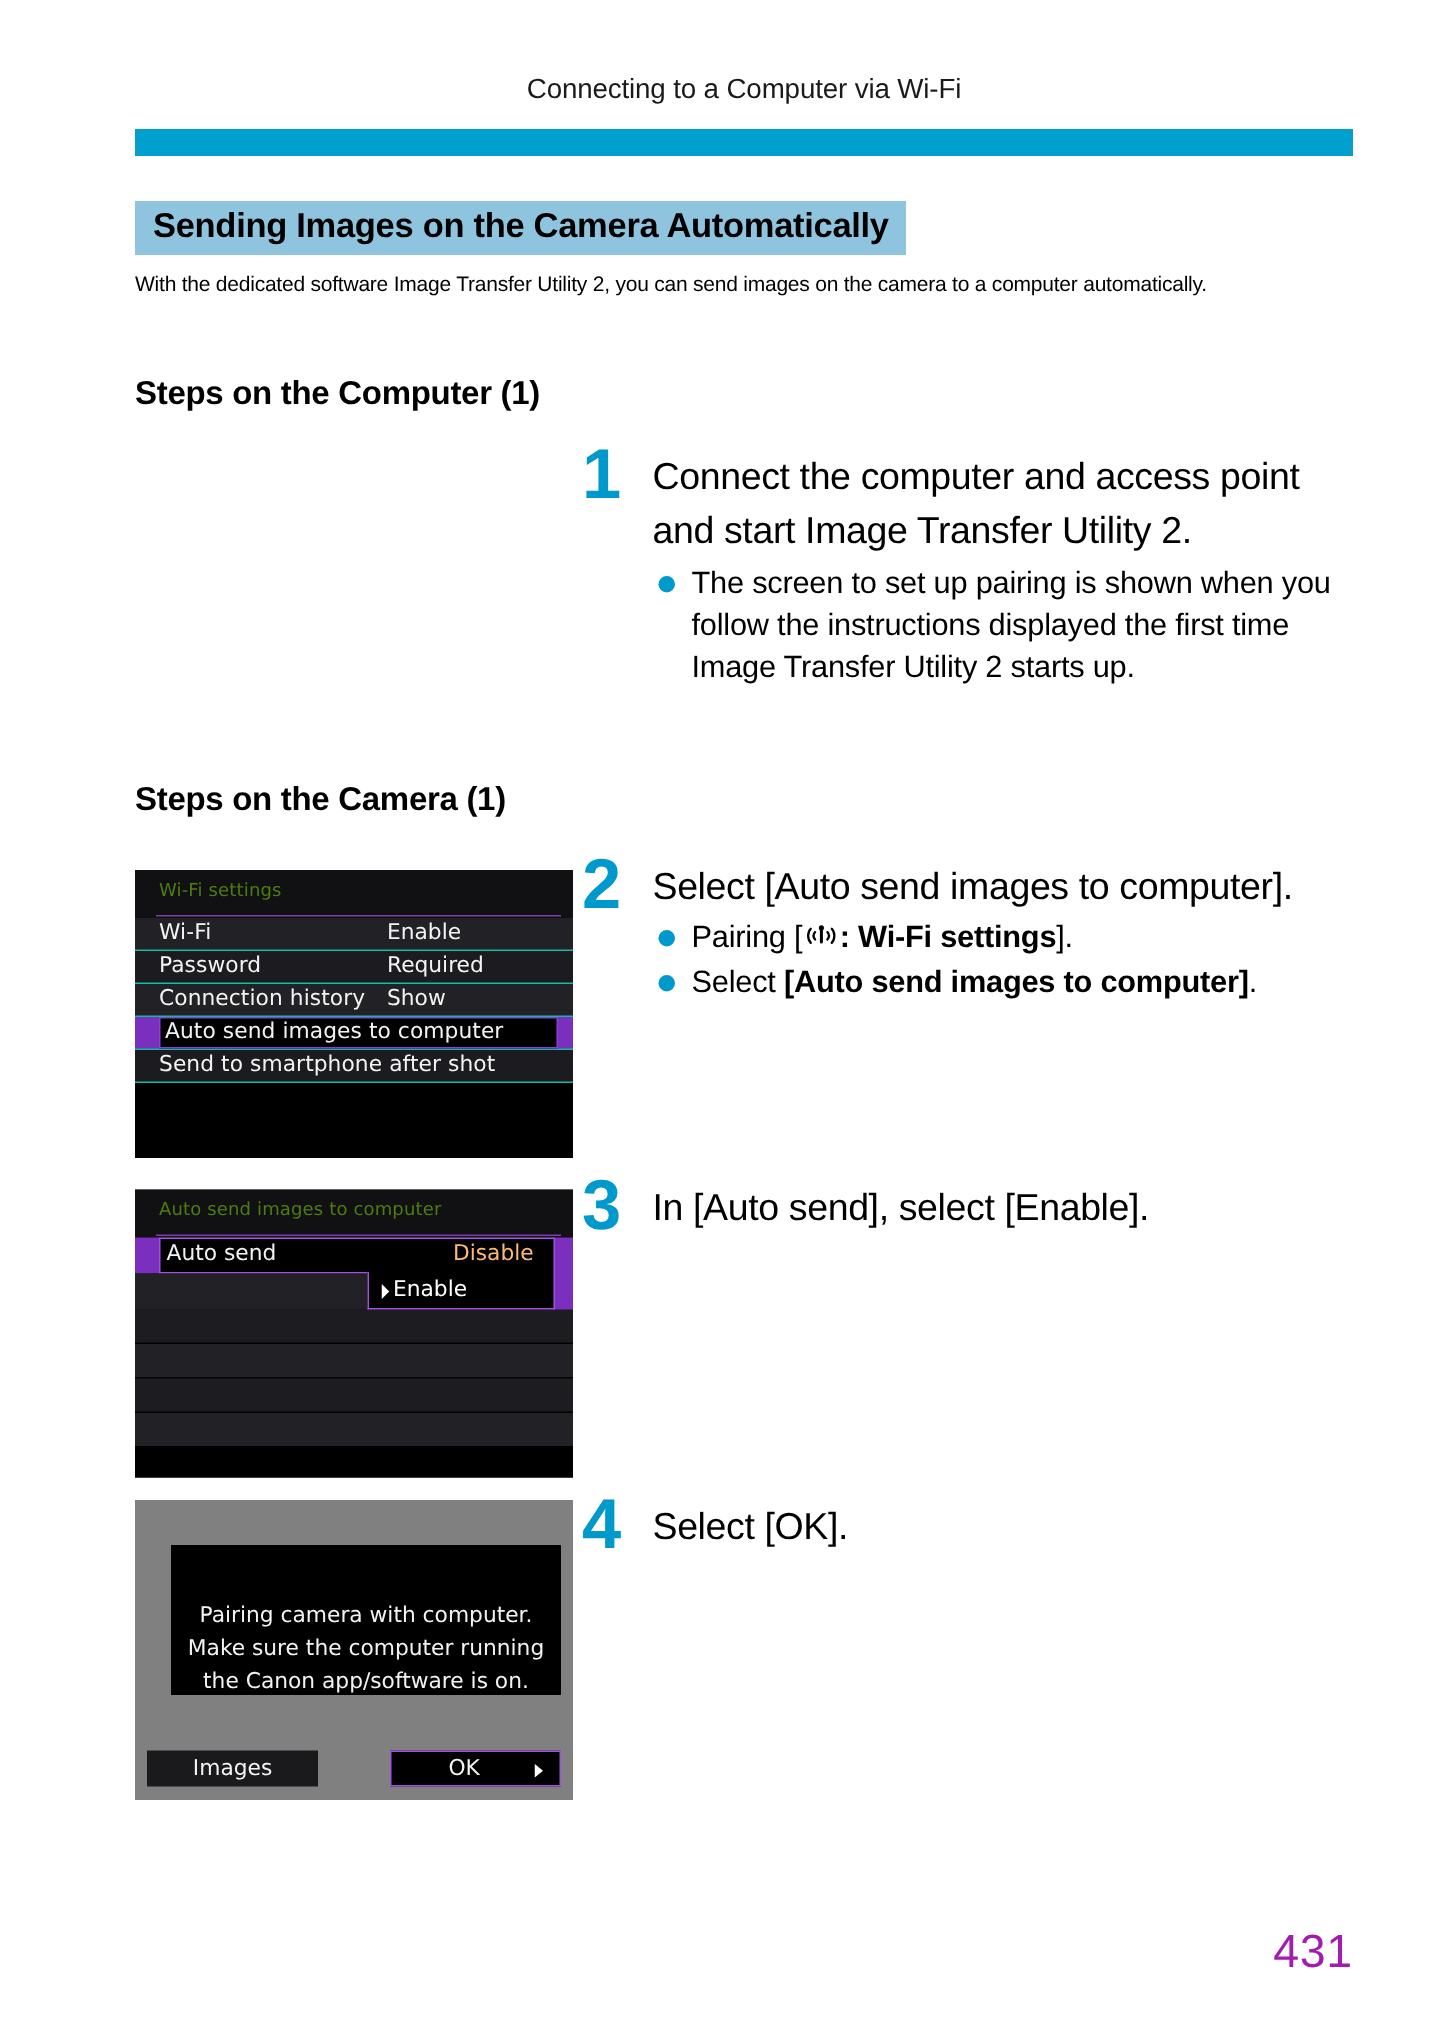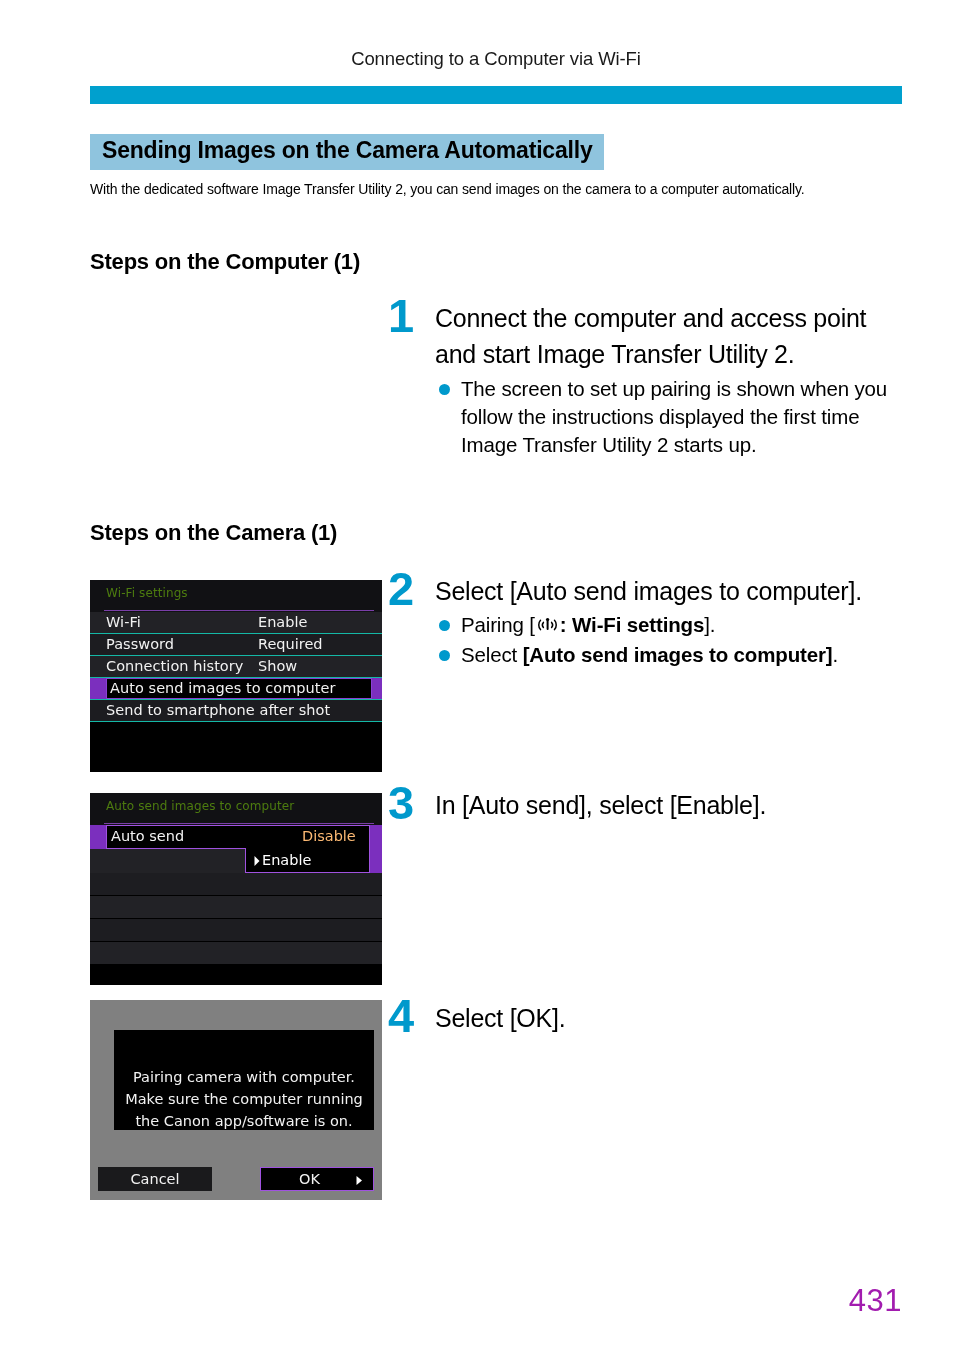--- a/index.html
+++ b/index.html
@@ -519,21 +519,21 @@
 <div class="cam-screen" id="cam3">
   <div class="dlg-outer">
     <div class="dlg-box">
       <div class="dlg-text">
         <div>Pairing camera with computer.</div>
         <div>Make sure the computer running</div>
         <div>the Canon app/software is on.</div>
       </div>
     </div>
     <div class="dlg-buttons">
-      <div class="dlg-btn dlg-btn-cancel">Cancel</div>
+      <div class="dlg-btn dlg-btn-cancel">Images</div>
       <div class="dlg-btn dlg-btn-ok">
         <span>OK</span>
         <span class="dlg-ok-arrow"><svg width="9" height="11" viewBox="0 0 9 11">
               <path d="M1.5 1 L7 5.5 L1.5 10 Z" fill="#ffffff"></path>
             </svg></span>
       </div>
     </div>
   </div>
 </div>
 

